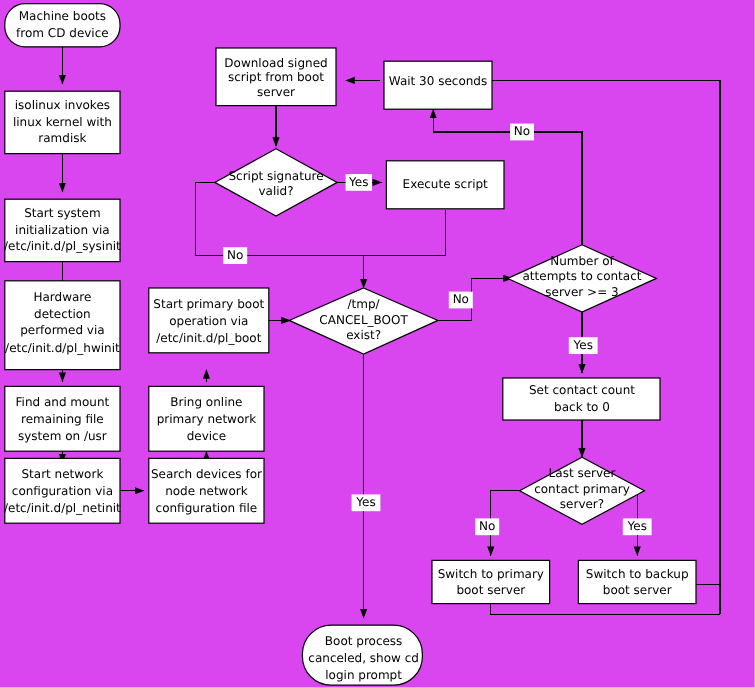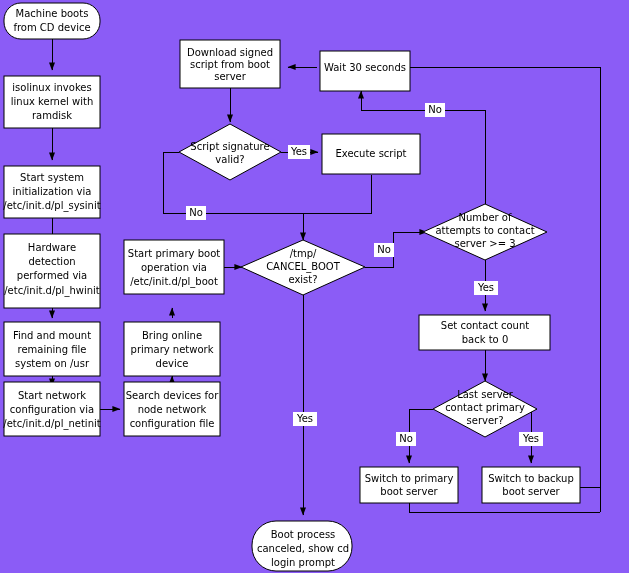--- a/index.html
+++ b/index.html
@@ -4,21 +4,21 @@
 <style>
   html, body {
     margin: 0;
     padding: 0;
     background: #ffffff;
   }
   #chart-root {
     position: relative;
     width: 629px;
     height: 573px;
-    background: #8b5cf6;
+    background: #d946ef;
     font-family: "DejaVu Sans", sans-serif;
     overflow: hidden;
   }
   svg#flow {
     position: absolute;
     top: 0;
     left: 0;
     width: 629px;
     height: 573px;
     display: block;

